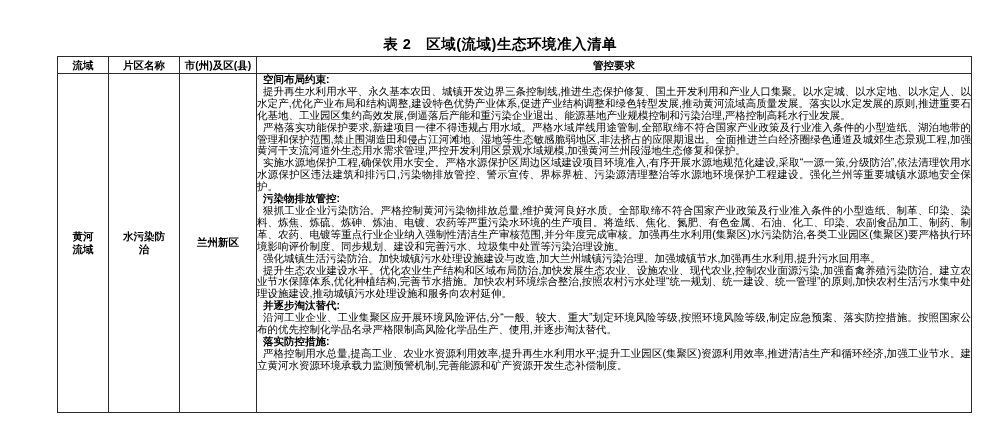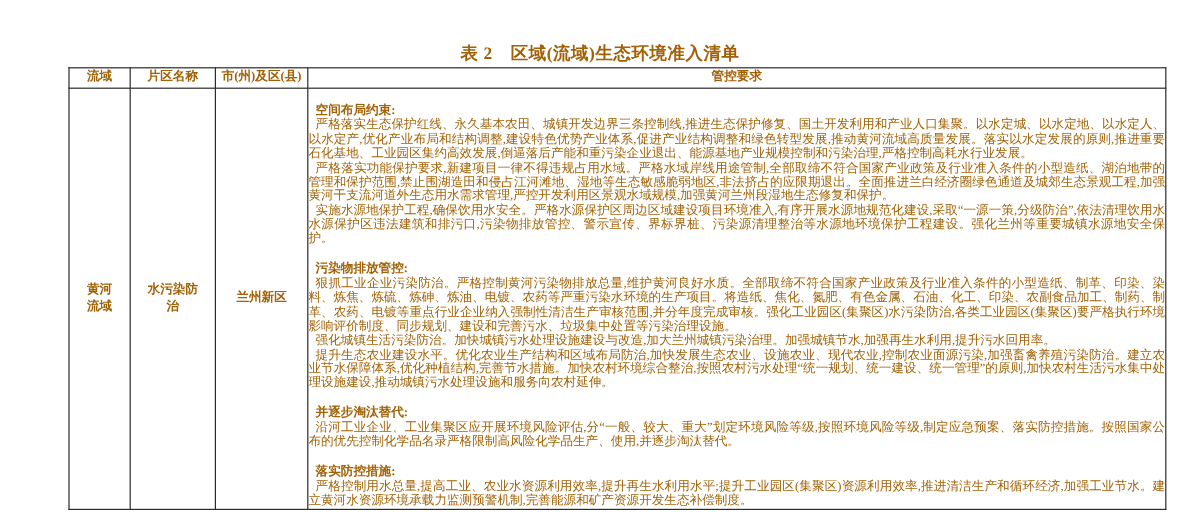--- a/index.html
+++ b/index.html
@@ -5,22 +5,22 @@
   html, body {
     margin: 0;
     padding: 0;
     background: #ffffff;
   }
   .page {
     position: relative;
     width: 1000px;
     height: 427px;
     background: #ffffff;
-    font-family: Liberation Serif, serif;
-    color: #a16207;
+    font-family: Liberation Sans, sans-serif;
+    color: #000000;
     overflow: hidden;
   }
   .doc-title {
     position: absolute;
     top: 35px;
     left: 0;
     width: 100%;
     text-align: center;
     font-size: 14.5px;
     font-weight: bold;
@@ -68,21 +68,20 @@
   .req {
     font-size: 10.5px;
     line-height: 11.9px;
     text-align: justify;
     text-indent: 6px;
     margin: 0;
   }
   .req.heading {
     font-weight: bold;
     text-align: left;
-    margin-top: 13px;
   }
 </style>
 </head>
 <body>
 
 <div class="page">
 
   <div class="doc-title">表 2　区域(流域)生态环境准入清单</div>
 
   <table class="access-table">
@@ -98,25 +97,25 @@
         <div class="narrow-2">黄河流域</div>
       </td>
       <td class="cell-center">
         <div class="narrow-4">水污染防治</div>
       </td>
       <td class="cell-center">
         <div>兰州新区</div>
       </td>
       <td class="cell-req">
         <div class="req heading">空间布局约束:</div>
-        <div class="req para">严格落实生态保护红线、永久基本农田、城镇开发边界三条控制线,推进生态保护修复、国土开发利用和产业人口集聚。以水定城、以水定地、以水定人、以水定产,优化产业布局和结构调整,建设特色优势产业体系,促进产业结构调整和绿色转型发展,推动黄河流域高质量发展。落实以水定发展的原则,推进重要石化基地、工业园区集约高效发展,倒逼落后产能和重污染企业退出、能源基地产业规模控制和污染治理,严格控制高耗水行业发展。</div>
+        <div class="req para">提升再生水利用水平、永久基本农田、城镇开发边界三条控制线,推进生态保护修复、国土开发利用和产业人口集聚。以水定城、以水定地、以水定人、以水定产,优化产业布局和结构调整,建设特色优势产业体系,促进产业结构调整和绿色转型发展,推动黄河流域高质量发展。落实以水定发展的原则,推进重要石化基地、工业园区集约高效发展,倒逼落后产能和重污染企业退出、能源基地产业规模控制和污染治理,严格控制高耗水行业发展。</div>
         <div class="req para">严格落实功能保护要求,新建项目一律不得违规占用水域。严格水域岸线用途管制,全部取缔不符合国家产业政策及行业准入条件的小型造纸、湖泊地带的管理和保护范围,禁止围湖造田和侵占江河滩地、湿地等生态敏感脆弱地区,非法挤占的应限期退出。全面推进兰白经济圈绿色通道及城郊生态景观工程,加强黄河干支流河道外生态用水需求管理,严控开发利用区景观水域规模,加强黄河兰州段湿地生态修复和保护。</div>
         <div class="req para">实施水源地保护工程,确保饮用水安全。严格水源保护区周边区域建设项目环境准入,有序开展水源地规范化建设,采取“一源一策,分级防治”,依法清理饮用水水源保护区违法建筑和排污口,污染物排放管控、警示宣传、界标界桩、污染源清理整治等水源地环境保护工程建设。强化兰州等重要城镇水源地安全保护。</div>
         <div class="req heading">污染物排放管控:</div>
-        <div class="req para">狠抓工业企业污染防治。严格控制黄河污染物排放总量,维护黄河良好水质。全部取缔不符合国家产业政策及行业准入条件的小型造纸、制革、印染、染料、炼焦、炼硫、炼砷、炼油、电镀、农药等严重污染水环境的生产项目。将造纸、焦化、氮肥、有色金属、石油、化工、印染、农副食品加工、制药、制革、农药、电镀等重点行业企业纳入强制性清洁生产审核范围,并分年度完成审核。强化工业园区(集聚区)水污染防治,各类工业园区(集聚区)要严格执行环境影响评价制度、同步规划、建设和完善污水、垃圾集中处置等污染治理设施。</div>
+        <div class="req para">狠抓工业企业污染防治。严格控制黄河污染物排放总量,维护黄河良好水质。全部取缔不符合国家产业政策及行业准入条件的小型造纸、制革、印染、染料、炼焦、炼硫、炼砷、炼油、电镀、农药等严重污染水环境的生产项目。将造纸、焦化、氮肥、有色金属、石油、化工、印染、农副食品加工、制药、制革、农药、电镀等重点行业企业纳入强制性清洁生产审核范围,并分年度完成审核。加强再生水利用(集聚区)水污染防治,各类工业园区(集聚区)要严格执行环境影响评价制度、同步规划、建设和完善污水、垃圾集中处置等污染治理设施。</div>
         <div class="req para">强化城镇生活污染防治。加快城镇污水处理设施建设与改造,加大兰州城镇污染治理。加强城镇节水,加强再生水利用,提升污水回用率。</div>
         <div class="req para">提升生态农业建设水平。优化农业生产结构和区域布局防治,加快发展生态农业、设施农业、现代农业,控制农业面源污染,加强畜禽养殖污染防治。建立农业节水保障体系,优化种植结构,完善节水措施。加快农村环境综合整治,按照农村污水处理“统一规划、统一建设、统一管理”的原则,加快农村生活污水集中处理设施建设,推动城镇污水处理设施和服务向农村延伸。</div>
         <div class="req heading">并逐步淘汰替代:</div>
         <div class="req para">沿河工业企业、工业集聚区应开展环境风险评估,分“一般、较大、重大”划定环境风险等级,按照环境风险等级,制定应急预案、落实防控措施。按照国家公布的优先控制化学品名录严格限制高风险化学品生产、使用,并逐步淘汰替代。</div>
         <div class="req heading">落实防控措施:</div>
         <div class="req para">严格控制用水总量,提高工业、农业水资源利用效率,提升再生水利用水平;提升工业园区(集聚区)资源利用效率,推进清洁生产和循环经济,加强工业节水。建立黄河水资源环境承载力监测预警机制,完善能源和矿产资源开发生态补偿制度。</div>
       </td>
     </tr>
   </tbody>
     </table>

